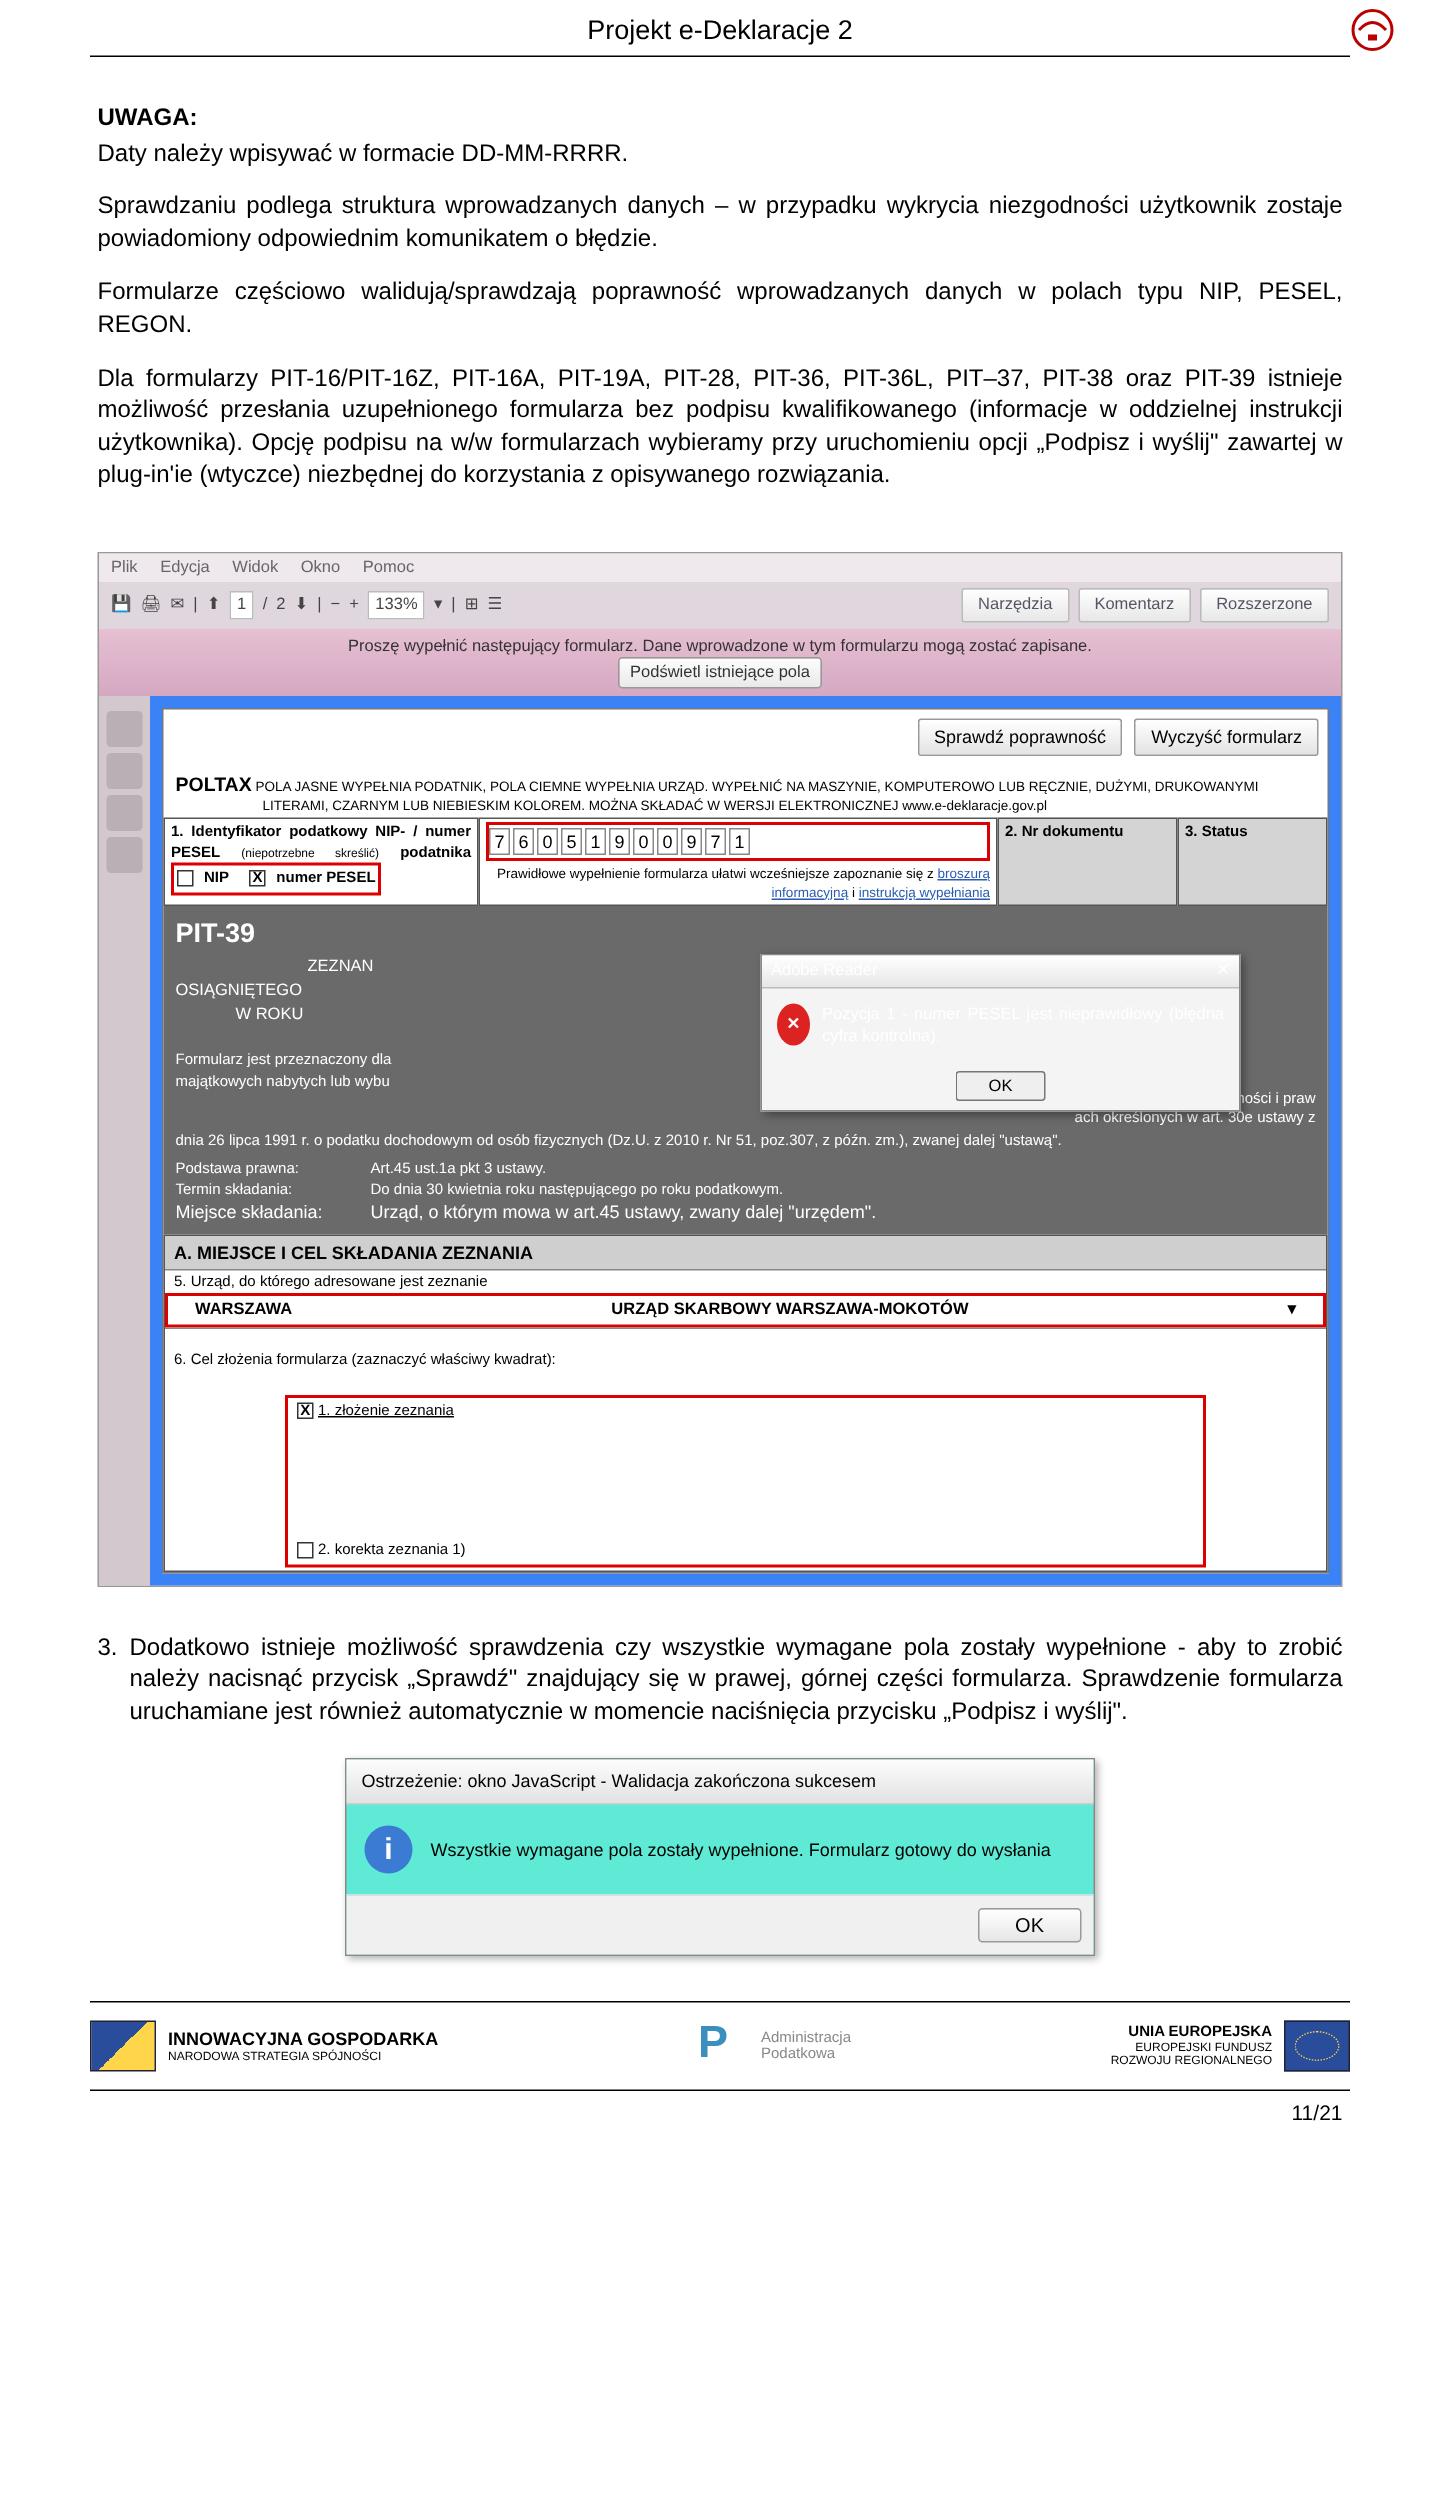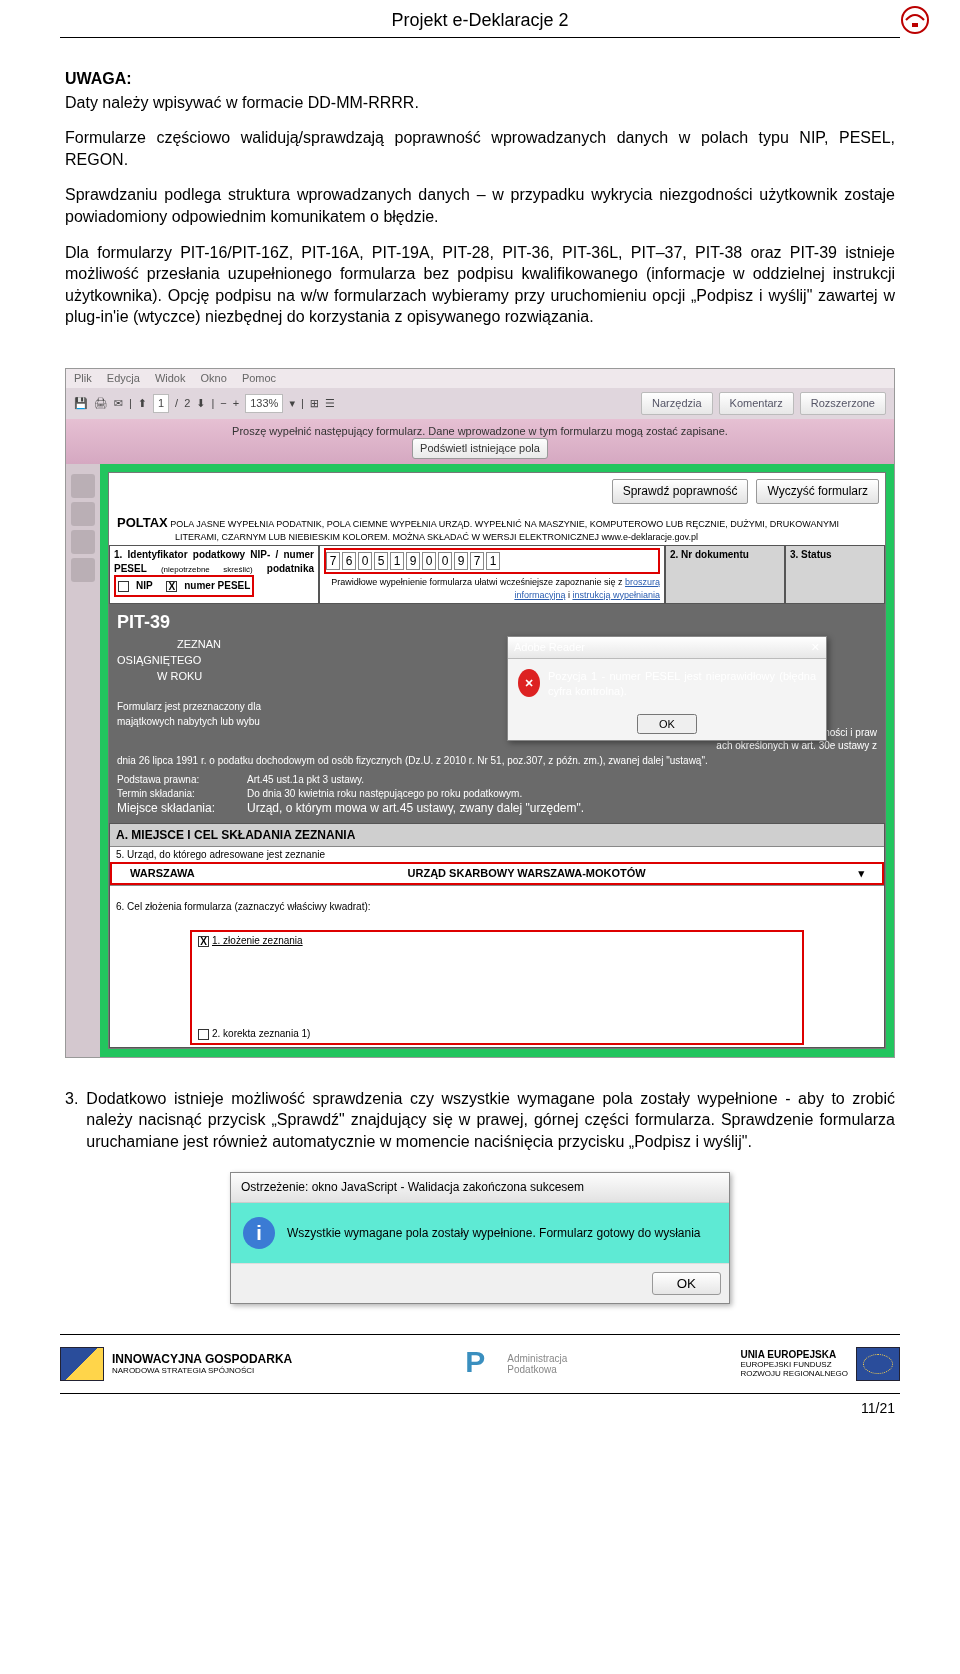--- a/index.html
+++ b/index.html
@@ -113,21 +113,21 @@
     padding-top: 6px;
   }
   .sw-side .ico {
     width: 24px; height: 24px;
     margin: 4px auto;
     background: rgba(0,0,0,0.12);
     border-radius: 3px;
   }
   .sw-main {
     flex: 1;
-    background: #22c55e;
+    background: #3b82f6;
     padding: 8px;
   }
   .sw-paper {
     background: #fff;
     border: 1px solid #777;
   }
   .sw-formtop {
     display: flex;
     justify-content: flex-end;
     gap: 8px;
@@ -386,22 +386,22 @@
       </svg>
   </div>
 </div>
 <hr class="hr-top">
 
 <div class="content">
 
   <div class="uwaga-line"><b>UWAGA:</b></div>
   <div>Daty należy wpisywać w formacie DD-MM-RRRR.</div>
 
+  <div class="para">Sprawdzaniu podlega struktura wprowadzanych danych – w przypadku wykrycia niezgodności użytkownik zostaje powiadomiony odpowiednim komunikatem o błędzie.</div>
   <div class="para">Formularze częściowo walidują/sprawdzają poprawność wprowadzanych danych w polach typu NIP, PESEL, REGON.</div>
-  <div class="para">Sprawdzaniu podlega struktura wprowadzanych danych – w przypadku wykrycia niezgodności użytkownik zostaje powiadomiony odpowiednim komunikatem o błędzie.</div>
   <div class="para">Dla formularzy PIT-16/PIT-16Z, PIT-16A, PIT-19A, PIT-28, PIT-36, PIT-36L, PIT–37, PIT-38 oraz PIT-39 istnieje możliwość przesłania uzupełnionego formularza bez podpisu kwalifikowanego (informacje w oddzielnej instrukcji użytkownika). Opcję podpisu na w/w formularzach wybieramy przy uruchomieniu opcji „Podpisz i wyślij"  zawartej w plug-in'ie (wtyczce) niezbędnej do korzystania z opisywanego rozwiązania.</div>
 
   <div class="screenshot-wrap">
     <div class="sw-menubar">
       <span>Plik</span>
       <span>Edycja</span>
       <span>Widok</span>
       <span>Okno</span>
       <span>Pomoc</span>
     </div>
@@ -477,21 +477,21 @@
                 <span>Prawidłowe wypełnienie formularza ułatwi wcześniejsze zapoznanie się z </span><a class="bluelink">broszurą informacyjną</a><span>  i  </span><a class="bluelink">instrukcją wypełniania</a>
               </div>
             </div>
             <div class="c3"><b>2. Nr dokumentu</b></div>
             <div class="c4"><b>3. Status</b></div>
           </div>
           <div class="sw-darkblock">
             <div class="pit">PIT-39</div>
             <div style="display:flex">
               <div style="flex:0 0 150px">
-                <div class="line" style="margin-left:60px">ZEZNAN</div>
+                <div class="line" style="margin-left:88px">ZEZNAN</div>
                 <div class="line">OSIĄGNIĘTEGO</div>
                 <div class="line" style="margin-left:40px">W ROKU</div>
                 <br>
                 <div class="line" style="font-size:10px">Formularz jest przeznaczony dla</div>
                 <div class="line" style="font-size:10px">majątkowych nabytych lub wybu</div>
               </div>
               <div style="flex:1;position:relative">
                 <div class="dialog">
                   <div class="dtitle">
                     <span>Adobe Reader</span>
@@ -571,21 +571,21 @@
       </div>
     </div>
     <div class="foot-mid">
       <div class="logo-admin"><span class="p">P</span></div>
       <div style="color:#888">
         <div>Administracja</div>
         <div>Podatkowa</div>
       </div>
     </div>
     <div class="foot-right">
-      <div style="">
+      <div style="text-align:right">
         <div style="font-weight:bold;font-size:10px">UNIA EUROPEJSKA</div>
         <div style="font-size:8px">EUROPEJSKI FUNDUSZ</div>
         <div style="font-size:8px">ROZWOJU REGIONALNEGO</div>
       </div>
       <div class="logo-box eu"></div>
     </div>
   </div>
   <div class="bar"></div>
   <div class="pagenum">11/21</div>
 </div>

